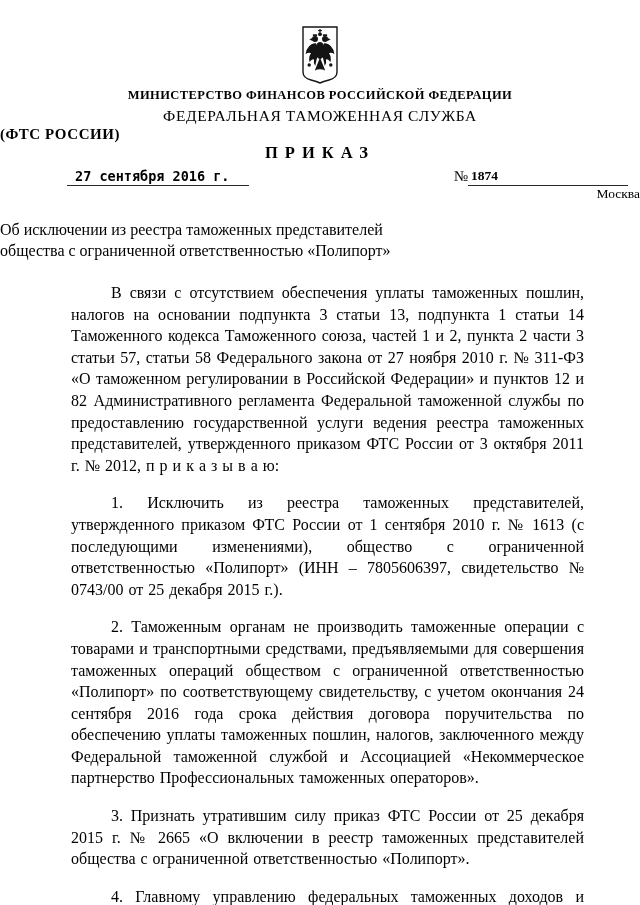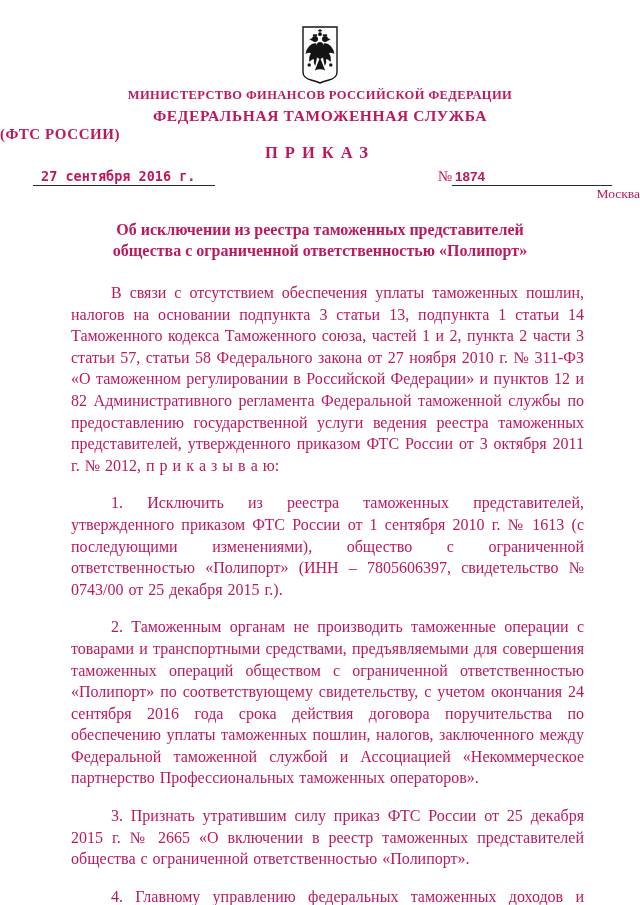--- a/index.html
+++ b/index.html
@@ -2,41 +2,41 @@
 <html lang="ru"><head>
 <meta charset="utf-8">
 <style>
   html, body { margin: 0; padding: 0; background: #888; }
   .page {
     position: relative;
     width: 640px;
     height: 905px;
     margin: 0 auto;
     background: #fff;
-    color: #be185d;
+    color: #000000;
     font-family: "Liberation Serif", serif;
     overflow: hidden;
     box-sizing: border-box;
   }
   .emblem {
     width: 38px;
     height: 58px;
     margin: 26px auto 4px auto;
   }
   .emblem svg { width: 100%; height: 100%; display: block; }
   .ministry {
     text-align: center;
     font-weight: bold;
     font-size: 12.5px;
     letter-spacing: 0.4px;
     margin-top: 4px;
   }
   .agency {
     text-align: center;
-    font-weight: bold;
+    font-weight: normal;
     font-size: 15.5px;
     letter-spacing: 0.6px;
     margin-top: 4px;
   }
   .agency-abbr {
     text-align: left;
     font-weight: bold;
     font-size: 15px;
     letter-spacing: 0.6px;
     margin-top: 1px;
@@ -44,54 +44,54 @@
   .doctype {
     text-align: center;
     font-weight: bold;
     font-size: 16.5px;
     letter-spacing: 7px;
   }
   .meta-row {
     display: flex;
     justify-content: space-between;
     align-items: flex-end;
-    padding: 2px 28px 0 33px;
+    padding: 2px 12px 0 33px;
     height: 21px;
+    margin-left: 34px;
   }
   .date {
     font-family: "DejaVu Sans Mono", monospace;
     font-size: 13.5px;
     font-weight: bold;
     border-bottom: 1.5px solid #2a2a2a;
     min-width: 182px;
     padding: 0 6px 1px 8px;
     box-sizing: border-box;
   }
   .num { display: flex; align-items: flex-end; }
   .num-sign {
     font-size: 15px;
     padding-bottom: 1px;
   }
   .num-val {
-    font-family: Liberation Sans, sans-serif;
+    font-family: Liberation Serif, serif;
     font-size: 13.5px;
     font-weight: bold;
     border-bottom: 1.5px solid #2a2a2a;
     width: 160px;
     padding: 0 0 1px 3px;
     box-sizing: border-box;
   }
   .city {
     text-align: right;
     font-size: 13.5px;
     margin-top: 0px;
   }
   .title {
-    text-align: center;
-    font-weight: bold;
+    font-weight: normal;
     font-size: 16px;
     line-height: 21px;
     margin-top: 17px;
   }
   .bodytext {
     margin-top: 21px;
     padding: 0 40px 0 55px;
     font-size: 16px;
     line-height: 21.6px;
     text-align: justify;

